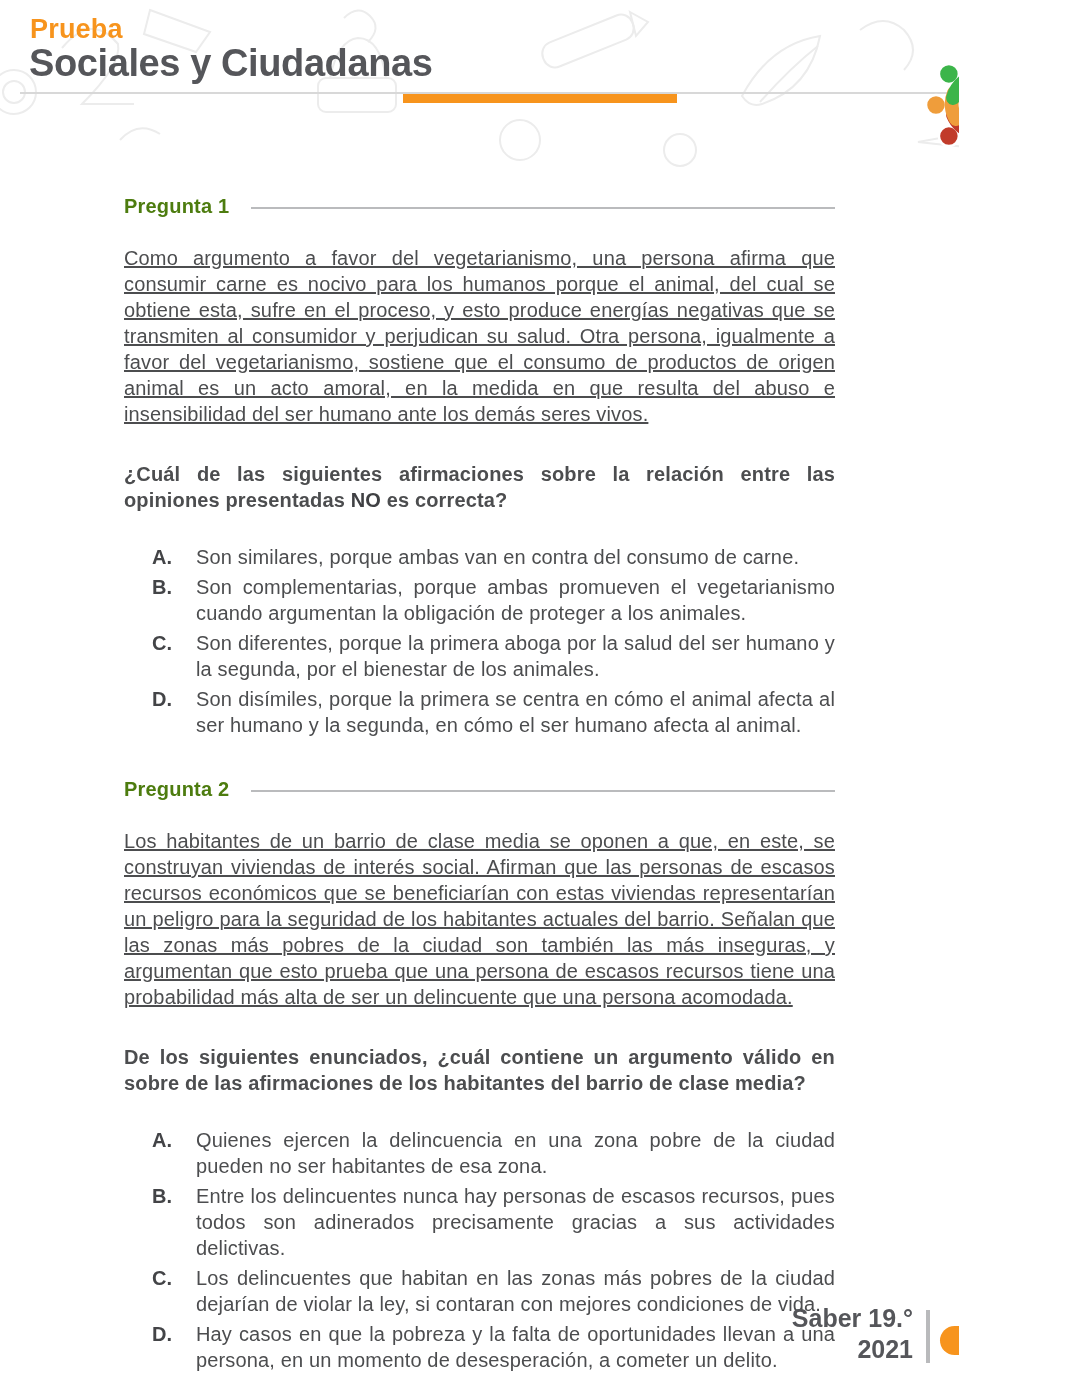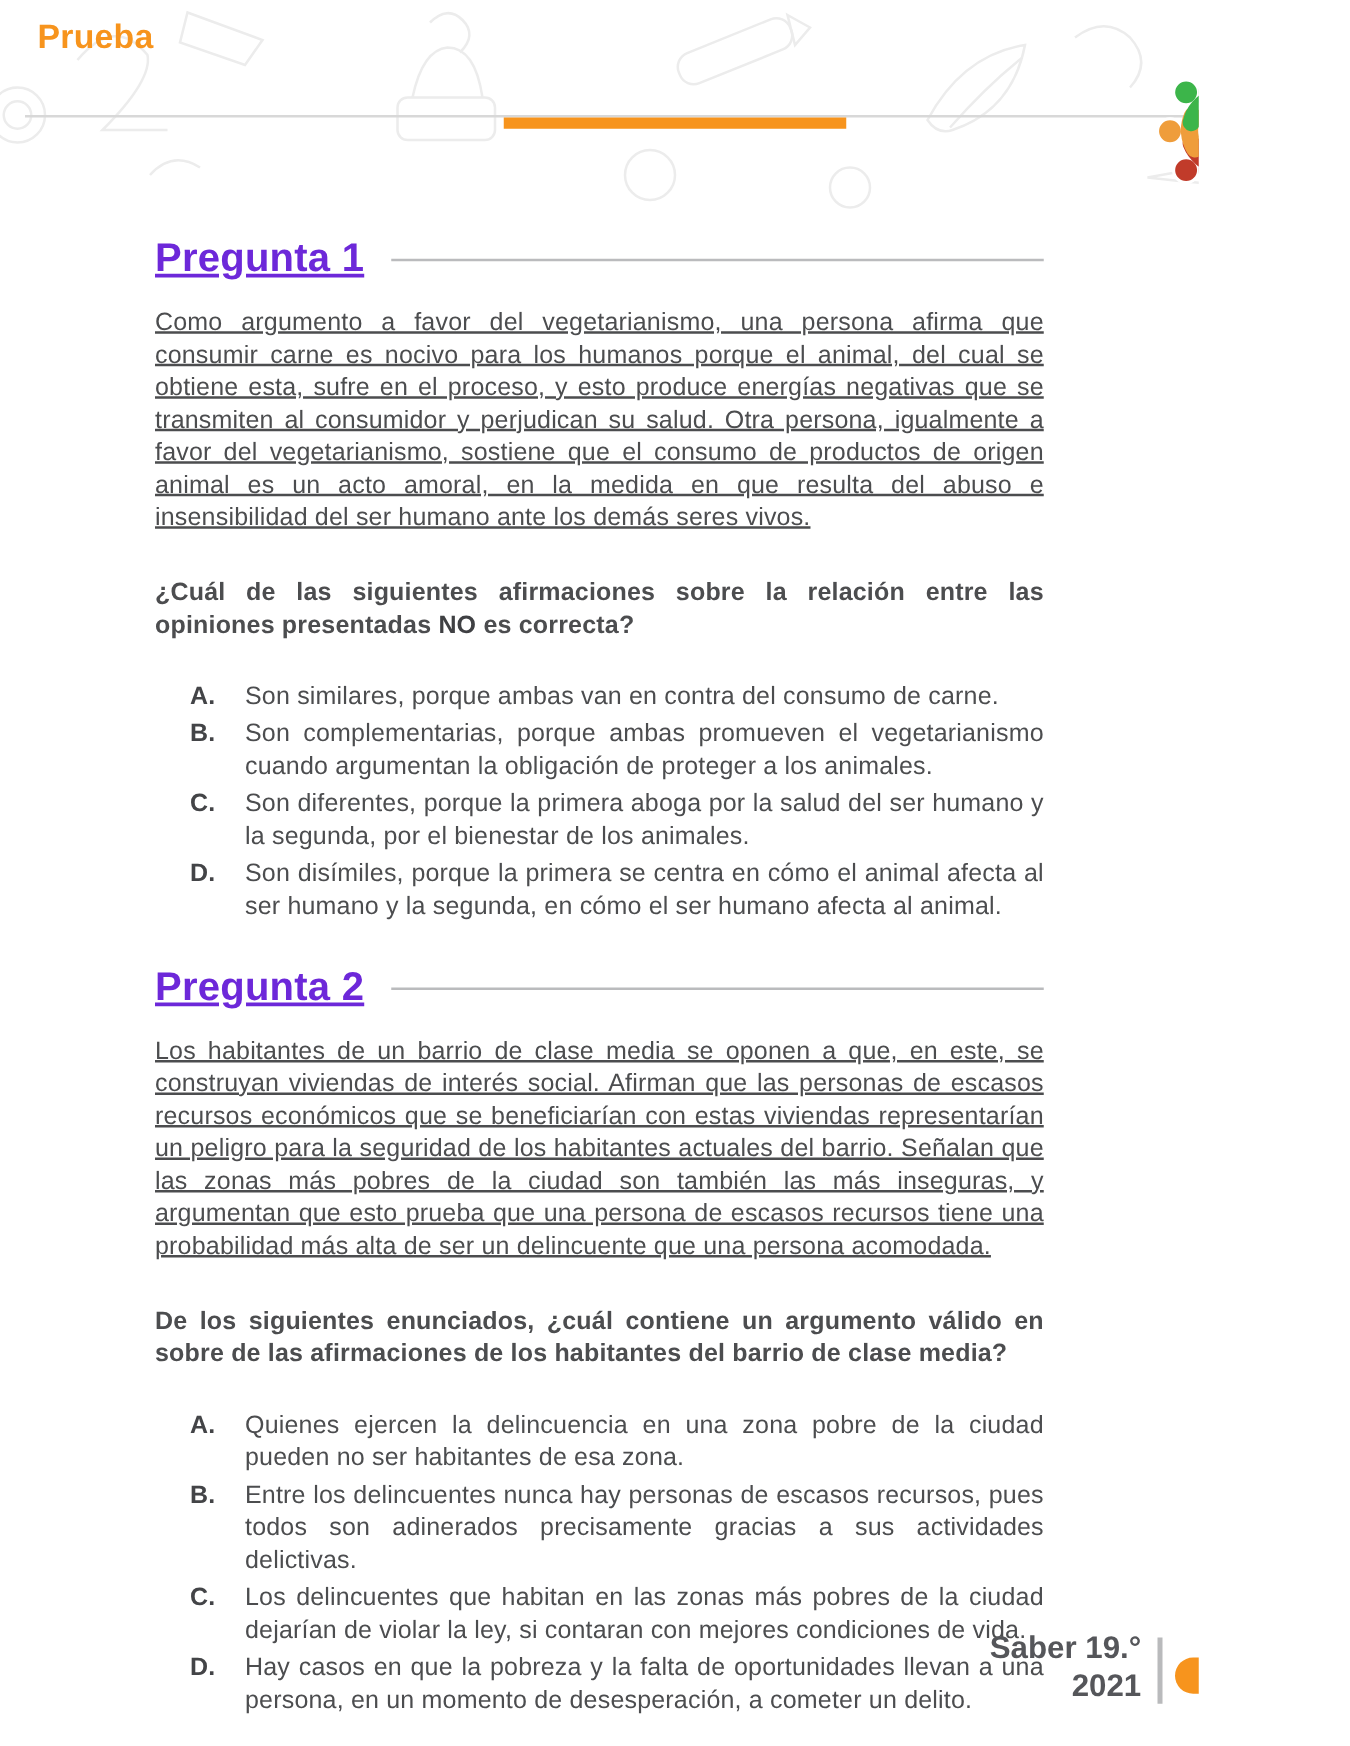--- a/index.html
+++ b/index.html
@@ -28,22 +28,22 @@
     position:absolute;top:94px;left:403px;width:274px;height:9px;background:#F7941D;
   }
   .logo{position:absolute;left:915px;top:40px;width:130px;height:130px;}
   
   .main{
     position:absolute;left:124px;right:124px;top:192px;
     font-size:20px;line-height:26px;letter-spacing:.15px;
   }
   .q-head{display:flex;align-items:center;}
   .q-label{
-    font-size:32px;line-height:28px;font-weight:bold;color:#6d28d9;
-    letter-spacing:.2px;white-space:nowrap;text-decoration:underline;
+    font-size:20px;line-height:28px;font-weight:bold;color:#4d7c0f;
+    letter-spacing:.2px;white-space:nowrap;
   }
   .q-head .rule{flex:1;height:0;border-top:2px solid #babbbd;margin-left:22px;margin-top:4px;}
   .q-body{margin:25px 0 0;text-align:justify;text-decoration:underline;}
   .prompt{margin:34px 0 0;text-align:justify;font-weight:bold;}
   .prompt b{color:#3f4043;}
   .options{margin-top:31px;padding-left:28px;}
   .option{display:flex;margin-bottom:4px;}
   .opt-letter{width:44px;flex-shrink:0;font-weight:bold;color:#434447;}
   .opt-text{flex:1;text-align:justify;}
   .section-2{margin-top:37px;}
@@ -84,20 +84,21 @@
     <path d="M 918 142 q 120 -22 196 -16 q 26 2 30 10 q -4 10 -30 12 q -76 8 -196 -6 z"></path>
     <path d="M 1046 126 q 22 4 26 16 q -4 12 -26 14"></path>
     <circle cx="520" cy="140" r="20"></circle>
     <circle cx="680" cy="150" r="16"></circle>
     <path d="M 860 30 q 24 -18 44 0 q 18 20 0 40"></path>
     <path d="M 986 20 q 20 -16 38 2"></path>
     <path d="M 120 140 q 18 -20 40 -6"></path>
   </svg>
 
   <div class="kicker">Prueba</div>
+  <div class="page-title">Sociales y Ciudadanas</div>
   <div class="header-rule"></div>
   <div class="accent-bar"></div>
 
   <svg class="logo" viewBox="-65 -65 130 130">
     <g stroke="#ffffff" stroke-width="2.5">
 
       <g transform="rotate(0)">
           <circle cx="0" cy="-44" r="10" fill="#2E9FD4"></circle>
           <path d="M -14 -24 A 28 28 0 0 1 12 -26" stroke="#2E9FD4" stroke-width="14" stroke-linecap="round" fill="none"></path>
         </g>

